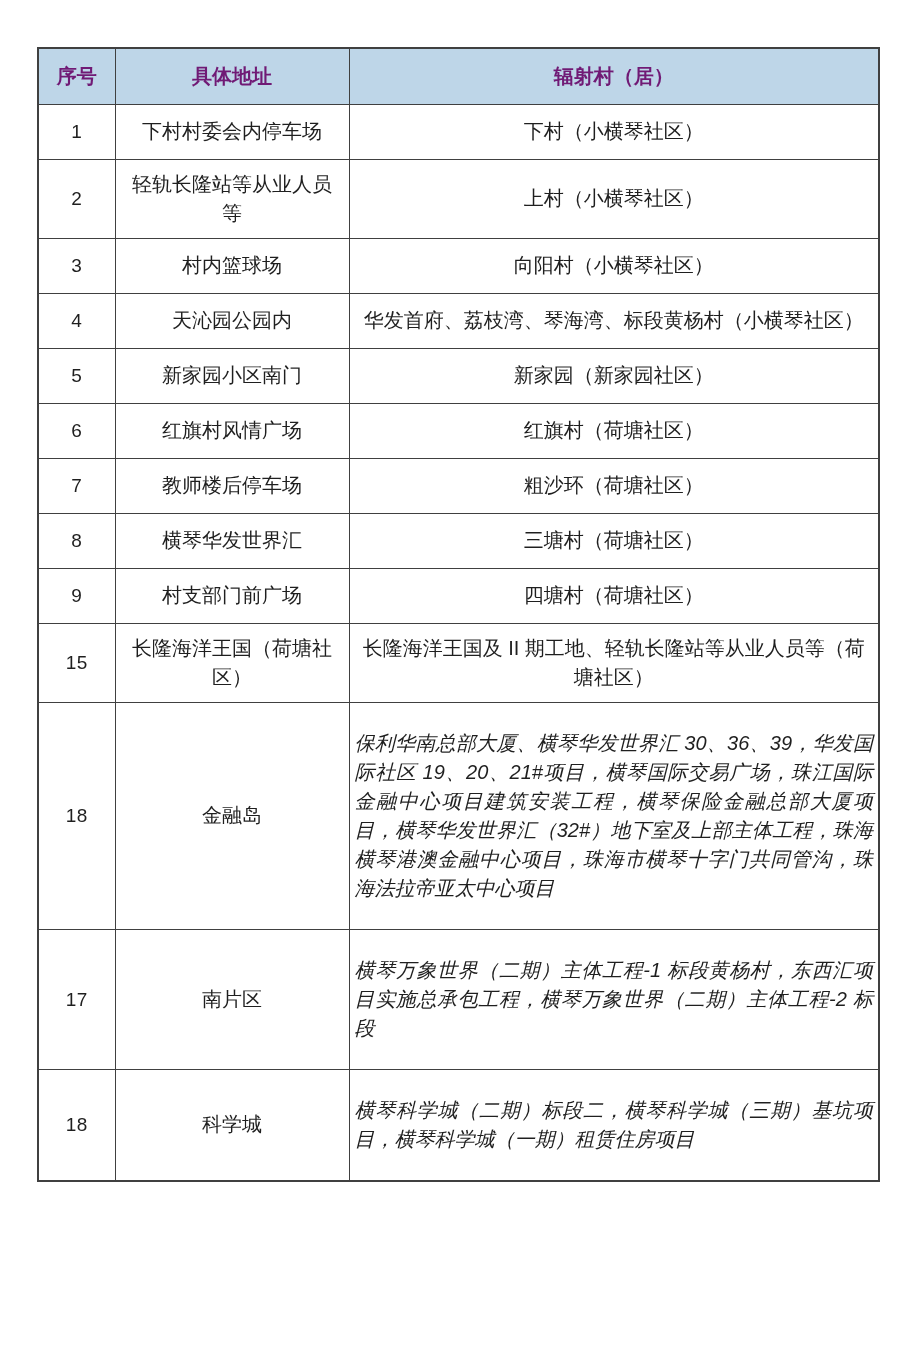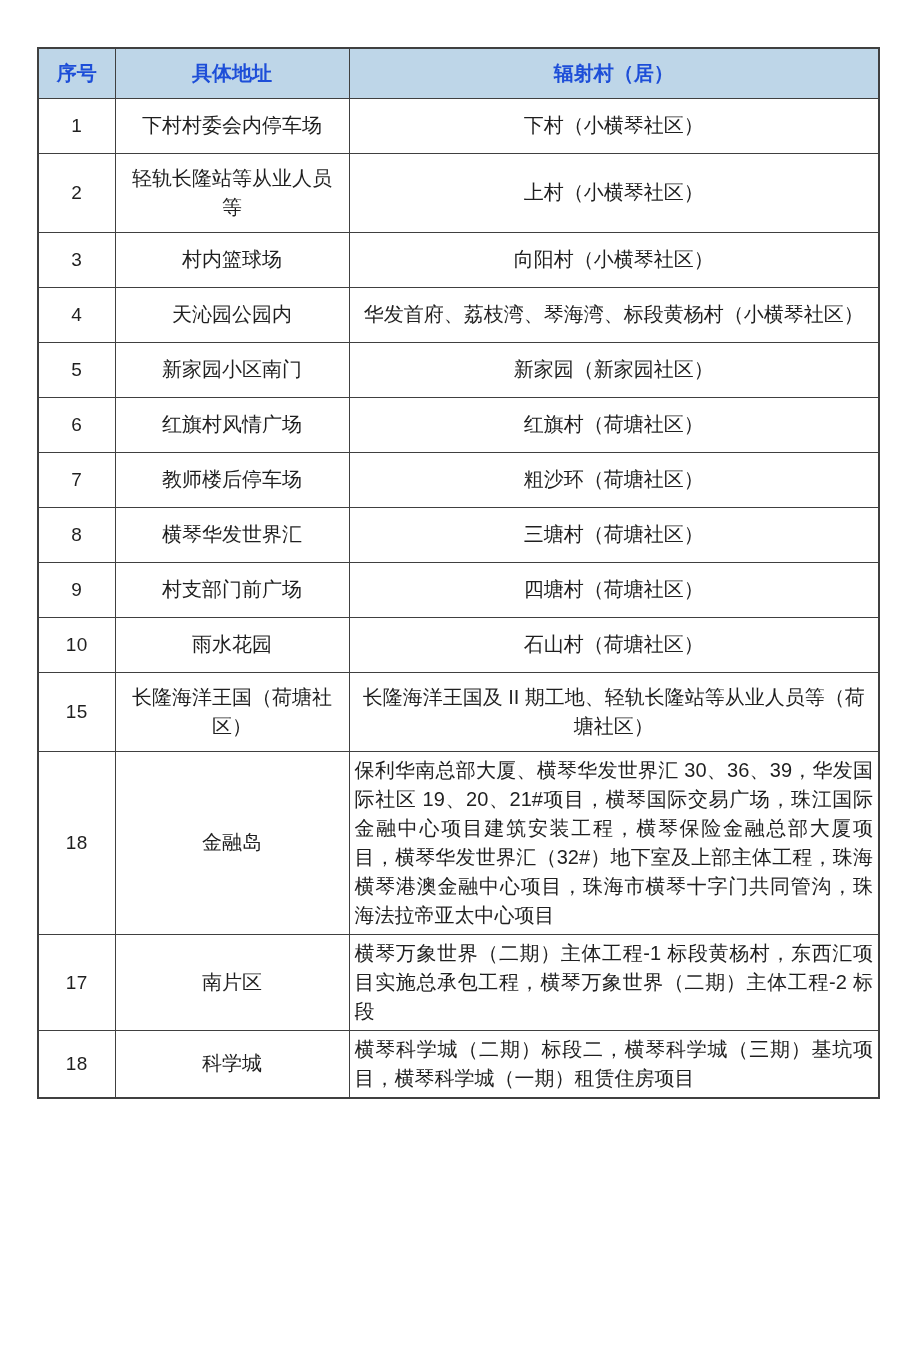--- a/index.html
+++ b/index.html
@@ -36,36 +36,37 @@
     text-align:center;
     font-size:20px;
     line-height:29px;
     padding:10px 8px;
     word-break:break-all;
     overflow-wrap:anywhere;
   }
   thead th{
     background:var(--header-bg);
     font-weight:700;
-    height:50px;
+    height:56px;
     padding:6px 4px;
-    color:#1d4ed8;
+    color:#701a75;
   }
   tbody td{
     height:55px;
     font-weight:400;
   }
   td.cell-no{
     font-size:19px;
     letter-spacing:0.5px;
   }
   td.cell-villages.align-left{
     text-align:justify;
     text-align-last:left;
-    padding:4px 5px;
+    padding:26px 5px;
+    font-style:italic;
   }
 </style>
 </head>
 <body>
 
 <div class="table-wrap">
   <table class="data-table">
     <colgroup>
       <col class="col-no">
       <col class="col-addr">
@@ -118,25 +119,20 @@
           <td class="cell-no">8</td>
           <td class="cell-address">横琴华发世界汇</td>
           <td class="cell-villages">三塘村（荷塘社区）</td>
         </tr>
         <tr>
           <td class="cell-no">9</td>
           <td class="cell-address">村支部门前广场</td>
           <td class="cell-villages">四塘村（荷塘社区）</td>
         </tr>
         <tr>
-          <td class="cell-no">10</td>
-          <td class="cell-address">雨水花园</td>
-          <td class="cell-villages">石山村（荷塘社区）</td>
-        </tr>
-        <tr>
           <td class="cell-no">15</td>
           <td class="cell-address">长隆海洋王国（荷塘社区）</td>
           <td class="cell-villages">长隆海洋王国及 II 期工地、轻轨长隆站等从业人员等（荷塘社区）</td>
         </tr>
         <tr>
           <td class="cell-no">18</td>
           <td class="cell-address">金融岛</td>
           <td class="cell-villages align-left">保利华南总部大厦、横琴华发世界汇 30、36、39，华发国际社区 19、20、21#项目，横琴国际交易广场，珠江国际金融中心项目建筑安装工程，横琴保险金融总部大厦项目，横琴华发世界汇（32#）地下室及上部主体工程，珠海横琴港澳金融中心项目，珠海市横琴十字门共同管沟，珠海法拉帝亚太中心项目</td>
         </tr>
         <tr>

